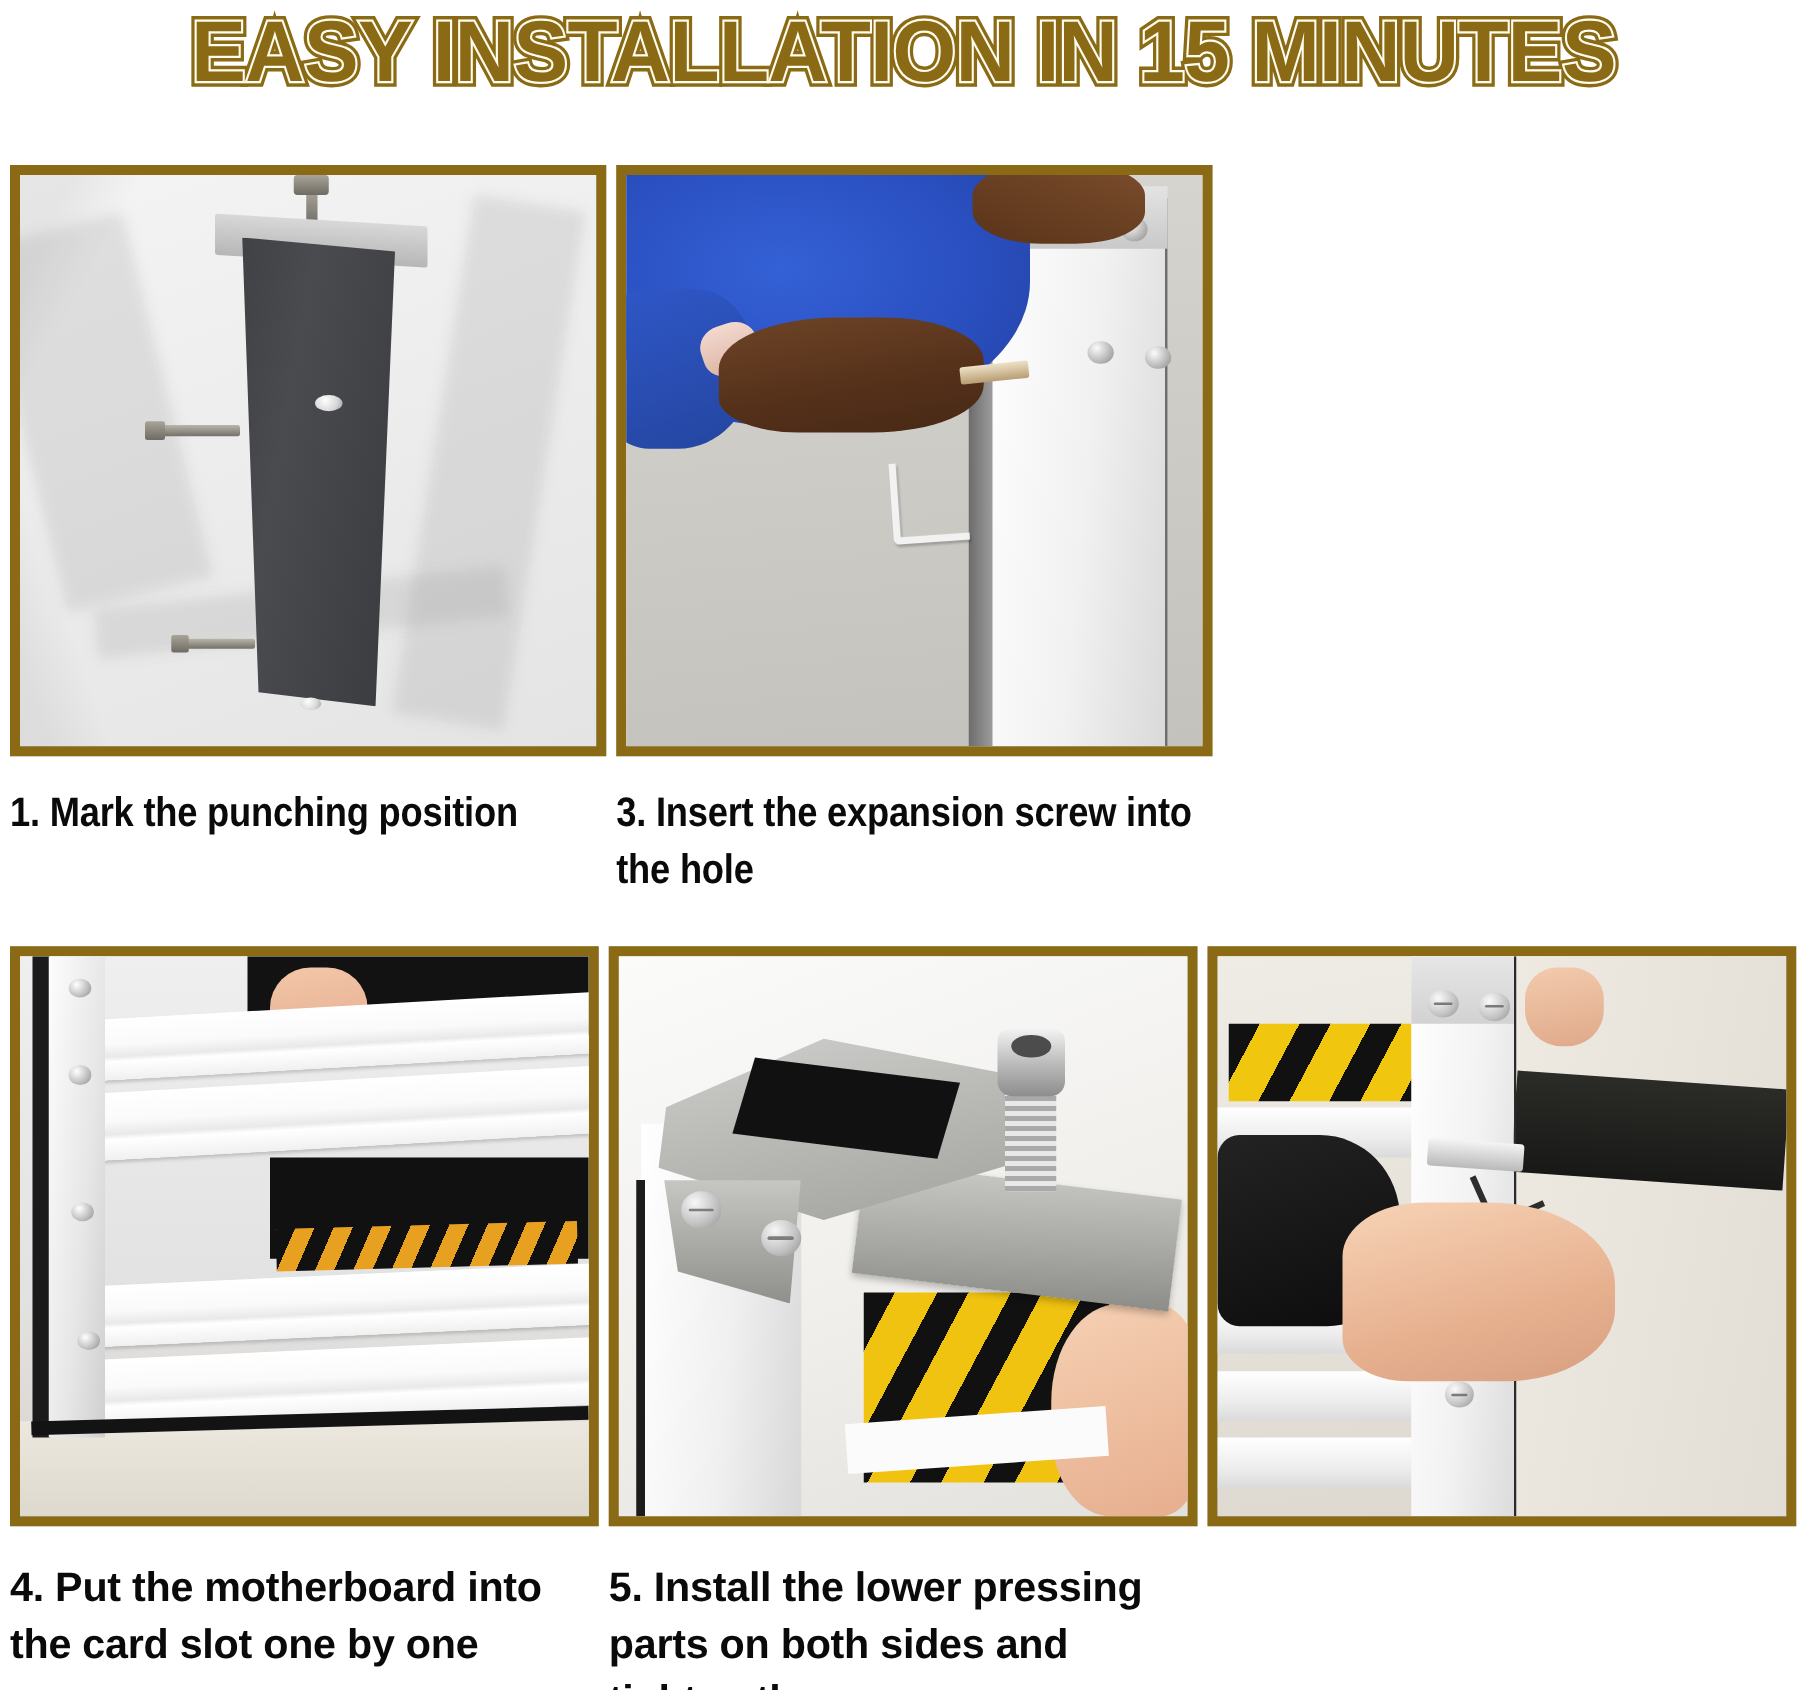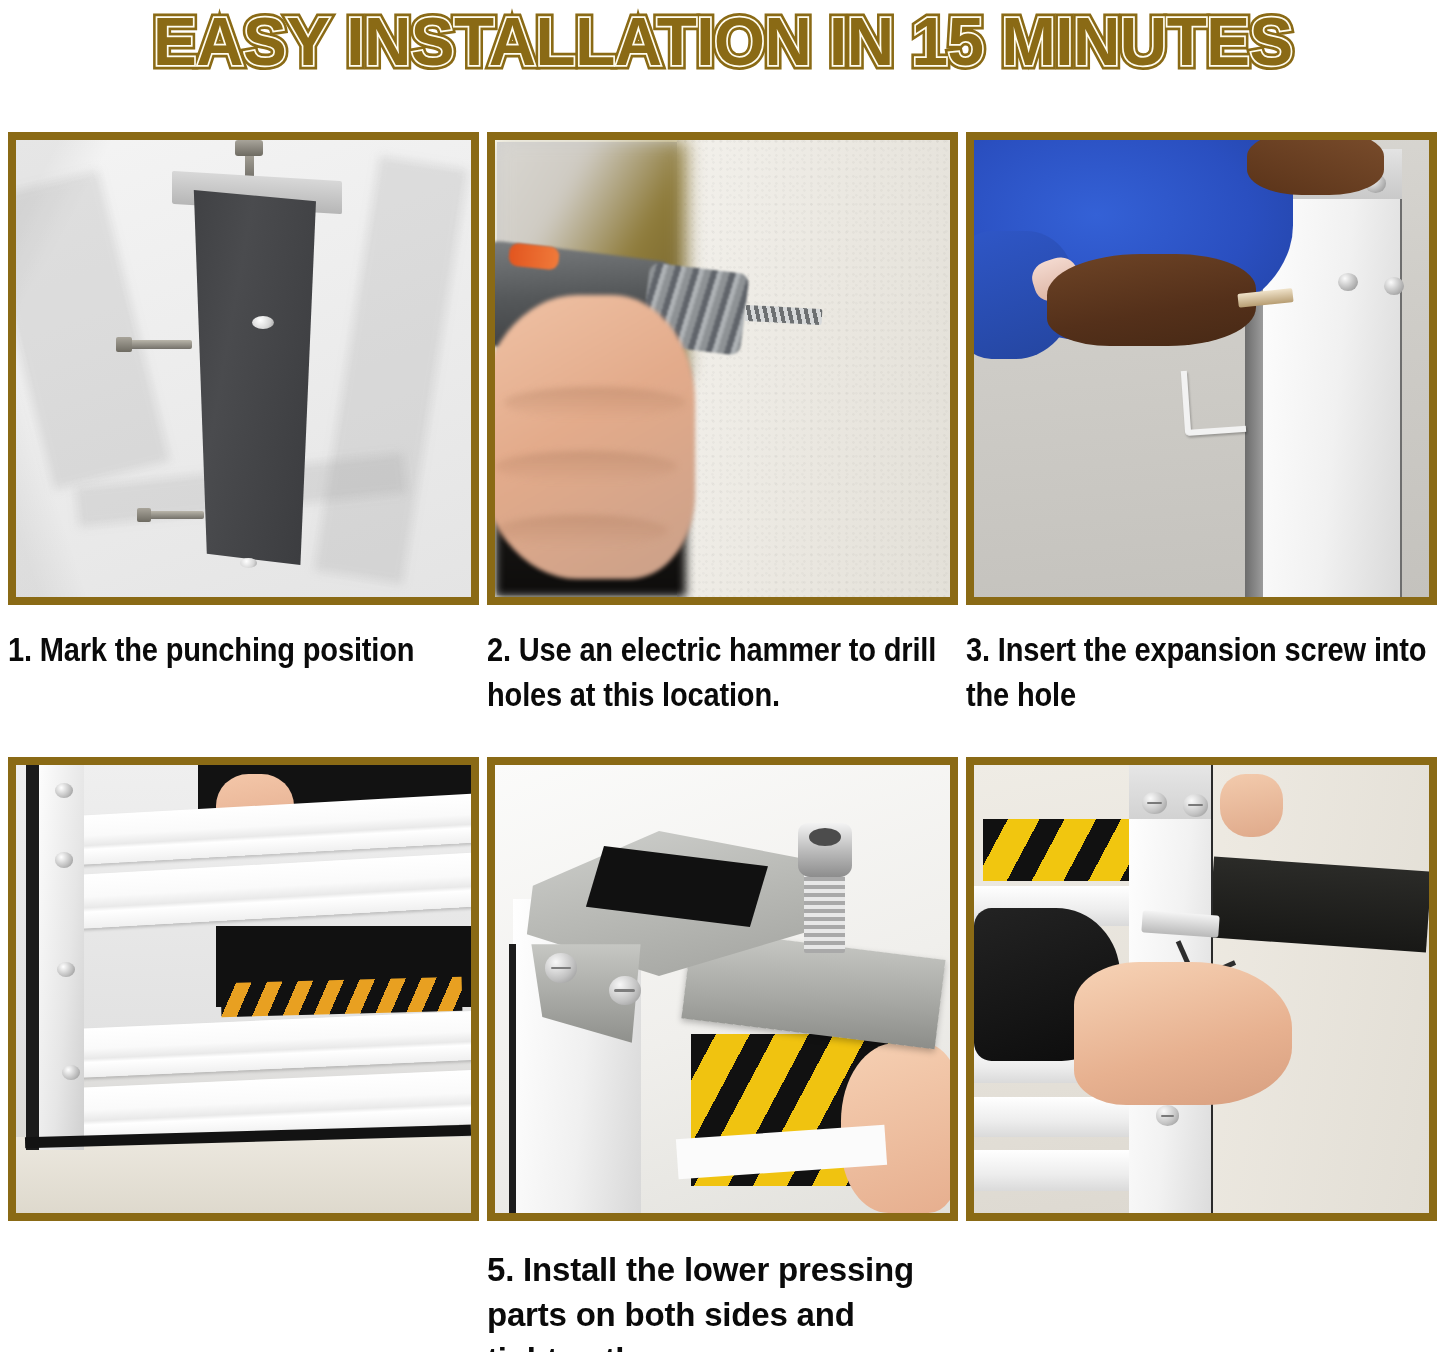--- a/index.html
+++ b/index.html
@@ -382,38 +382,20 @@
             <div class="p1-hole" style="left:224px;top:418px;width:17px;height:10px;"></div>
             <div class="p1-stud" style="left:108px;top:200px;width:68px;height:9px;"></div>
             <div class="p1-bolt" style="left:100px;top:197px;width:16px;height:15px;"></div>
             <div class="p1-stud" style="left:128px;top:371px;width:60px;height:8px;"></div>
             <div class="p1-bolt" style="left:121px;top:368px;width:14px;height:14px;"></div>
           </div>
         </div>
         <div class="caption narrow">1. Mark the punching position</div>
       </div>
 
-      <div class="cell c2">
-        <div class="photo">
-          <div class="scene">
-            <div class="p2-wall"></div>
-            <div class="p2-room"></div>
-            <div class="p2-dark"></div>
-            <div class="p2-drillbody"></div>
-            <div class="p2-trigger"></div>
-            <div class="p2-chuck"></div>
-            <div class="p2-bit"></div>
-            <div class="p2-hand"></div>
-            <div class="p2-finger" style="left:2%;top:54%;width:40%;height:7%;"></div>
-            <div class="p2-finger" style="left:0%;top:68%;width:40%;height:7%;"></div>
-            <div class="p2-finger" style="left:0%;top:82%;width:38%;height:7%;"></div>
-          </div>
-        </div>
-        <div class="caption narrow">2. Use an electric hammer to drill holes at this location.</div>
-      </div>
 
       <div class="cell c3">
         <div class="photo">
           <div class="scene">
             <div class="p3-floor"></div>
             <div class="p3-column"></div>
             <div class="p3-col-dark"></div>
             <div class="p3-top"></div>
             <div class="p3-screwhead" style="left:74%;top:6.5%;width:4.5%;height:4%;"></div>
             <div class="p3-screwhead" style="left:86%;top:7.5%;width:4.5%;height:4%;"></div>
@@ -449,20 +431,21 @@
             <div class="p4-board" style="left:9%;top:70%;width:94%;height:12%;transform:rotate(-2.6deg);"></div>
             <div class="p4-colshadow"></div>
             <div class="p4-col"></div>
             <div class="p4-screw" style="left:8.5%;top:4%;width:4%;height:3.4%;"></div>
             <div class="p4-screw" style="left:8.5%;top:19.5%;width:4%;height:3.4%;"></div>
             <div class="p4-screw" style="left:9%;top:44%;width:4%;height:3.4%;"></div>
             <div class="p4-screw" style="left:10%;top:67%;width:4%;height:3.4%;"></div>
             <div class="p4-blackline"></div>
           </div>
         </div>
+        <div class="caption">4. Put the motherboard into the card slot one by one</div>
       </div>
 
       <div class="cell c2">
         <div class="photo">
           <div class="scene">
             <div class="p5-bg"></div>
             <div class="p5-stripe"></div>
             <div class="p5-hand"></div>
             <div class="p5-white-strip"></div>
             <div class="p5-col"></div>

